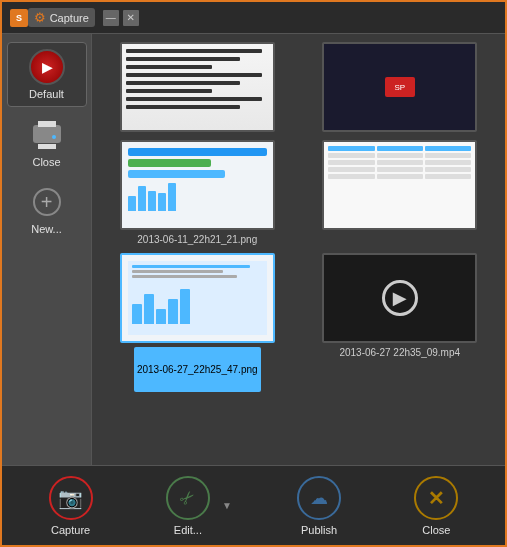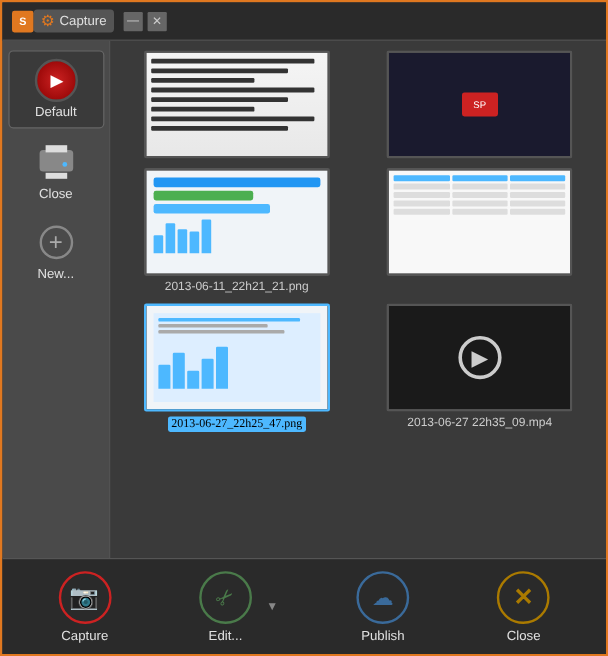--- a/index.html
+++ b/index.html
@@ -238,23 +238,22 @@
     .thumb-label {
       font-size: 10px;
       color: #ccc;
       text-align: center;
       word-break: break-all;
       max-width: 155px;
     }
     .thumb-label.selected-label {
       background: #4db8ff;
       color: #000;
-      padding: 1px 3px;
+      padding: 17px 3px;
       border-radius: 2px;
-      font-family: Liberation Serif, serif;
     }
 
     
     .thumb-content-1 {
       width: 100%; height: 100%;
       background: linear-gradient(180deg, #f5f5f5 0%, #e8e8e8 100%);
       display: flex; flex-direction: column;
       padding: 4px;
       gap: 2px;
     }

